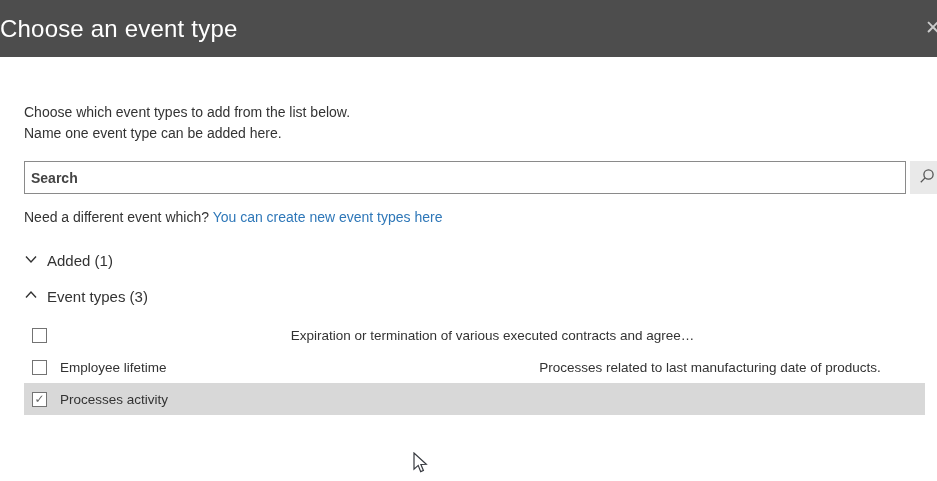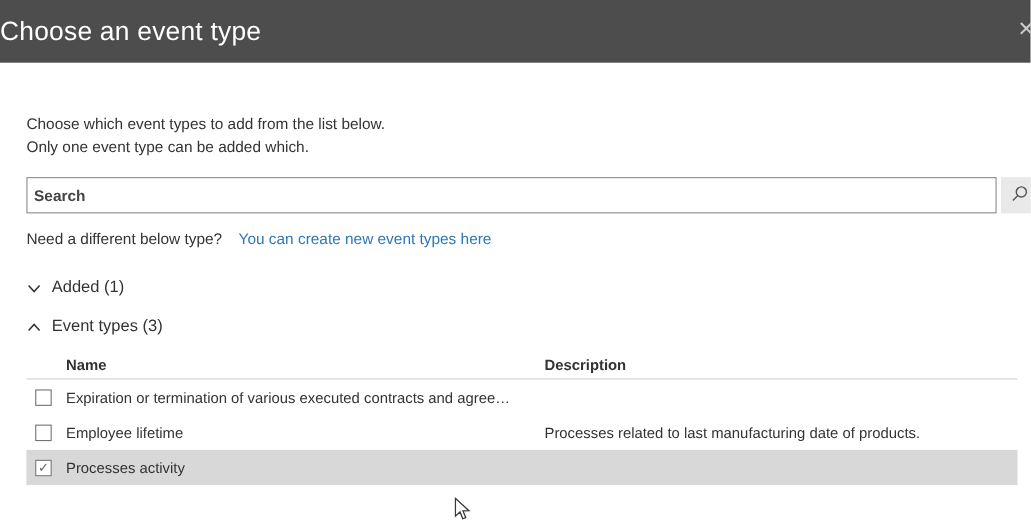--- a/index.html
+++ b/index.html
@@ -33,41 +33,41 @@
   
   .search-row{margin-top:17px;display:flex;height:33px;width:920px;}
   .search-input{flex:0 0 882px;height:33px;border:1px solid var(--input-border);
        padding:0 8px 0 6px;font-size:14px;color:#444;font-family:inherit;outline:none;font-weight:bold;}
   .search-input::placeholder{color:#444;opacity:1;}
   .search-btn{margin-left:4px;flex:0 0 34px;height:33px;background:var(--btn-bg);
        border:none;display:flex;align-items:center;justify-content:center;cursor:pointer;}
 
   
   .help{margin-top:15px;font-size:14px;}
-  .help a{color:var(--link);text-decoration:none;cursor:pointer;margin-left:11px;}
+  .help a{color:var(--link);text-decoration:none;cursor:pointer;}
 
   
-  .section{display:flex;align-items:flex-end;cursor:pointer;}
+  .section{display:flex;align-items:flex-start;cursor:pointer;}
   .section.added{margin-top:27px;}
   .section.types{margin-top:19px;}
   .section .chev{width:14px;height:14px;margin-right:9px;display:inline-flex;}
   .section .lbl{font-size:15px;}
 
   
   .tbl{margin-top:14px;width:901px;}
   .tbl-head{display:flex;height:26px;align-items:center;
        border-bottom:1px solid var(--rule);}
   .tbl-head .c1{flex:0 0 36px;}
   .tbl-head .c2{flex:0 0 435px;font-weight:bold;font-size:13.5px;}
   .tbl-head .c3{flex:1;font-weight:bold;font-size:13.5px;}
   .row{display:flex;height:32px;align-items:center;cursor:pointer;}
   .row.selected{background:var(--row-selected);}
   .row .c1{flex:0 0 36px;display:flex;align-items:center;padding-left:8px;}
   .row .c2{flex:0 0 435px;font-size:13.5px;white-space:nowrap;overflow:hidden;}
-  .row .c3{flex:1;font-size:13.5px;white-space:nowrap;overflow:hidden;}
+  .row .c3{flex:1;font-size:13.5px;white-space:nowrap;overflow:hidden;text-align:center;}
   .cbx{width:15px;height:15px;border:1px solid var(--check);background:#fff;
        display:flex;align-items:center;justify-content:center;font-size:12px;
        color:#666;line-height:1;}
   .cbx .mark{visibility:hidden;}
   .row.checked .cbx .mark{visibility:visible;}
 
   
   .cursor{position:absolute;left:413px;top:452px;pointer-events:none;}
 </style>
 </head>
@@ -79,37 +79,37 @@
     <h1>Choose an event type</h1>
     <button class="close-btn">
       <span>✕</span>
     </button>
   </div>
 
   <div class="content">
 
     <div class="intro">
       <div>Choose which event types to add from the list below.</div>
-      <div>Only one event type can be added which.</div>
+      <div>Name one event type can be added here.</div>
     </div>
 
     <div class="search-row">
       <input class="search-input" type="text" placeholder="Search" style="">
       <button class="search-btn">
         <span>
           <svg width="16" height="16" viewBox="0 0 16 16">
             <circle cx="9.5" cy="6.5" r="4.6" fill="none" stroke="#555" stroke-width="1.3"></circle>
             <line x1="6.1" y1="9.9" x2="1.8" y2="14.2" stroke="#555" stroke-width="1.3"></line>
           </svg>
         </span>
       </button>
     </div>
 
     <div class="help">
-      <span>Need a different below type? </span><a>You can create new event types here</a>
+      <span>Need a different event which? </span><a>You can create new event types here</a>
     </div>
 
     <div class="section added">
       <span class="chev">
         <svg width="14" height="14" viewBox="0 0 14 14">
           <polyline points="2,4.5 7,10 12,4.5" fill="none" stroke="#333" stroke-width="1.4"></polyline>
         </svg>
       </span>
       <span class="lbl">Added (1)</span>
     </div>
@@ -117,25 +117,20 @@
     <div class="section types">
       <span class="chev">
         <svg width="14" height="14" viewBox="0 0 14 14">
           <polyline points="2,9.5 7,4 12,9.5" fill="none" stroke="#333" stroke-width="1.4"></polyline>
         </svg>
       </span>
       <span class="lbl">Event types (3)</span>
     </div>
 
     <div class="tbl">
-      <div class="tbl-head">
-        <div class="c1"></div>
-        <div class="c2">Name</div>
-        <div class="c3">Description</div>
-      </div>
 
       <div class="row">
         <div class="c1">
           <span class="cbx">
             <span class="mark">✓</span>
           </span>
         </div>
         <div class="c3">Expiration or termination of various executed contracts and agree…</div>
       </div>
 

